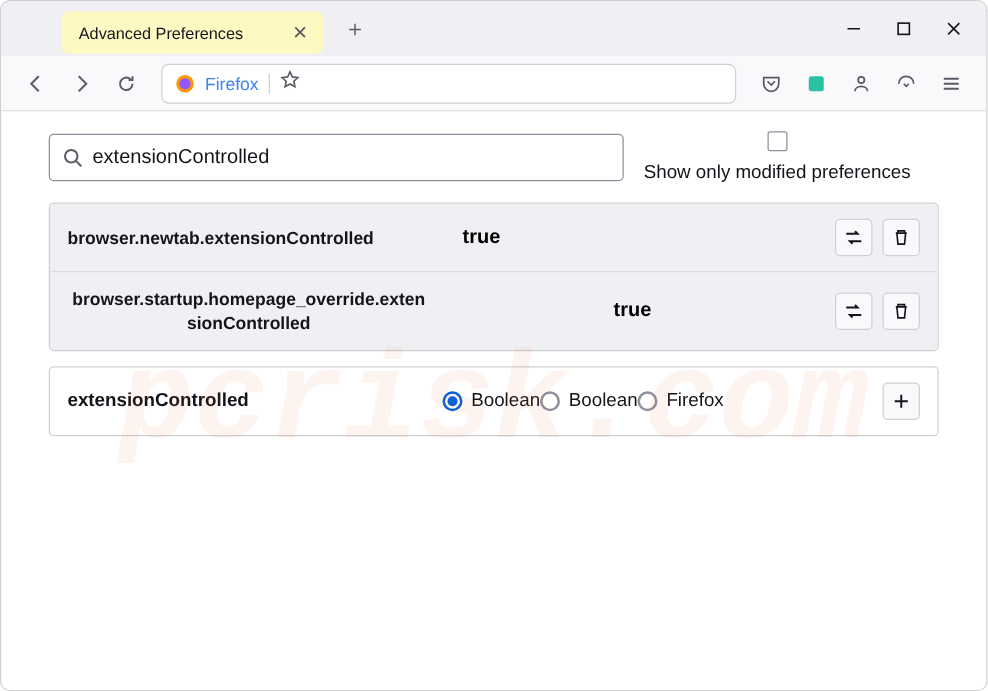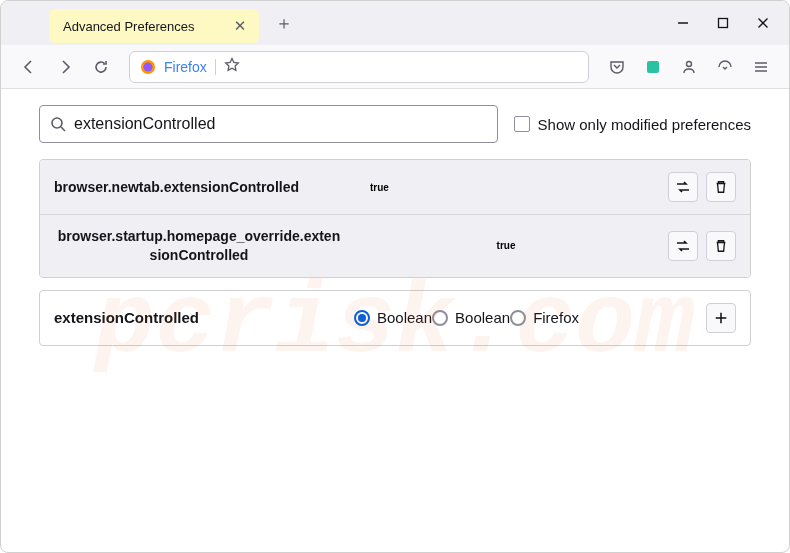--- a/index.html
+++ b/index.html
@@ -20,29 +20,29 @@
 .urlbar-label { font-size:14px; color:#3b82f6; border-right: 1px solid #d0d0d0; padding-right:8px; }
 .urlbar-url { font-size:14px; color:#5b5b66; flex:1; }
 .star { color:#5b5b66; }
 .tb-icon { width:32px; height:32px; display:flex; align-items:center; justify-content:center; cursor:pointer; color:#5b5b66; }
 
 .content { padding: 16px 38px; }
 .search-row { display:flex; align-items:center; gap:16px; margin-bottom: 16px; }
 .search-box { flex:1; max-width: 460px; height:38px; border:1px solid #8f8f9d; border-radius:4px; display:flex; align-items:center; padding: 0 10px; gap:8px; }
 .search-box svg { color:#5b5b66; }
 .search-input { border:none; outline:none; font-size:16px; flex:1; color:#15141a; background:transparent; }
-.checkbox-row { display:flex; align-items:center; gap:8px; font-size:15px; color:#15141a; }
+.checkbox-row { display:flex; align-items:center; gap:8px; font-size:15px; color:#15141a;flex-direction:column; }
 .checkbox { width:16px; height:16px; border:1px solid #8f8f9d; border-radius:2px; cursor:pointer; }
 
 .pref-table { border:1px solid #d0d0d0; border-radius:4px; overflow:hidden; }
 .pref-row { display:flex; align-items:center; padding: 12px 14px; gap: 26px; }
 .pref-row.exists { background:#f0f0f4; font-weight:700; border-bottom:1px solid #d7d7db; }
 .pref-row.exists:last-of-type { border-bottom: none; text-align: center; }
 .pref-name { width: 290px; font-size:14px; color:#15141a; word-break: break-all; line-height:1.35; }
-.pref-val { flex:1; font-size:10px; }
+.pref-val { flex:1; font-size:16px; }
 .pref-actions { display:flex; gap:8px; }
 .icon-btn { width:30px; height:30px; border:1px solid #cfcfd8; border-radius:4px; background:#f9f9fb; display:flex; align-items:center; justify-content:center; cursor:pointer; color:#15141a; }
 
 .new-row { border:1px solid #d0d0d0; border-radius:4px; margin-top:12px; display:flex; align-items:center; padding: 12px 14px; gap: 10px; }
 .new-name { width: 290px; font-size:15px; color:#15141a; font-weight:600; }
 .radio-group { flex:1; display:flex; align-items:center; }
 .radio { display:flex; align-items:center; gap:7px; font-size:15px; color:#15141a; cursor:pointer; }
 .radio-circle { width:16px; height:16px; border:2px solid #8f8f9d; border-radius:50%; display:flex; align-items:center; justify-content:center; }
 .radio.selected .radio-circle { border-color:#0060df; }
 .radio.selected .radio-dot { width:8px; height:8px; background:#0060df; border-radius:50%; }

